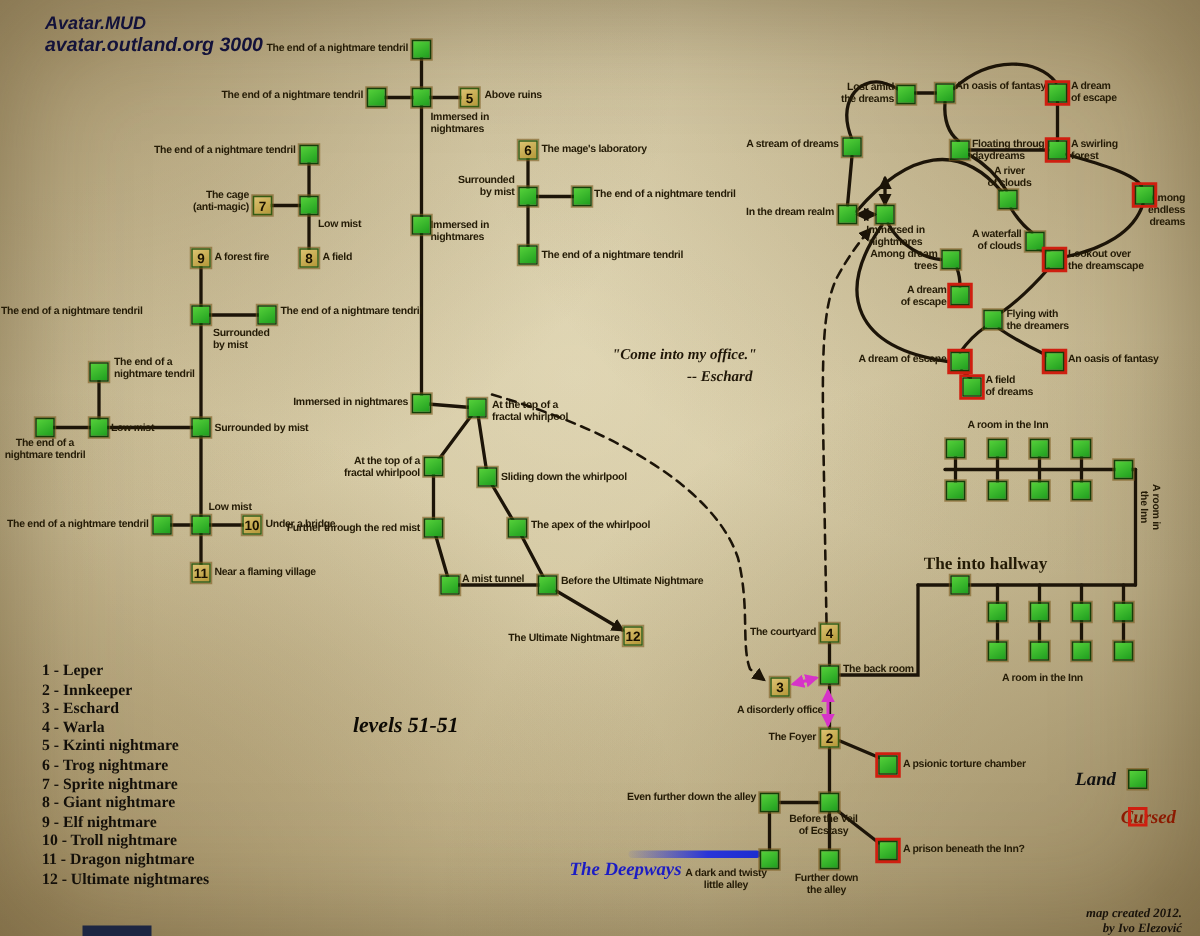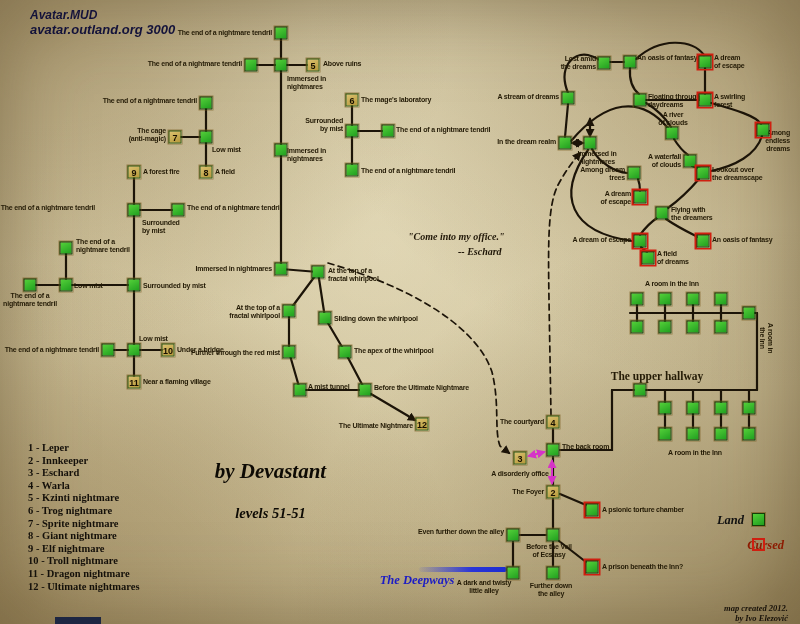--- a/index.html
+++ b/index.html
@@ -205,21 +205,21 @@
       <div class="mlabel a-r" style="left: 631px; top: 198px;">A dream
 of escape</div>
       <div class="mlabel a-l" style="left: 671px; top: 214px;">Flying with
 the dreamers</div>
       <div class="mlabel a-r" style="left: 631px; top: 240px;">A dream of escape</div>
       <div class="mlabel a-l" style="left: 712px; top: 240px;">An oasis of fantasy</div>
       <div class="mlabel a-l" style="left: 657px; top: 258px;">A field
 of dreams</div>
       <div class="mlabel a-c" style="left: 672px; top: 284px;">A room in the Inn</div>
       <div class="mlabel a-c rot" style="left: 766px; top: 338px;">A room in the Inn</div>
-      <div class="mlabel a-c big" style="left: 657px; top: 376px;">The upper hallway</div>
+      <div class="mlabel a-c big" style="left: 657px; top: 376px;">The into hallway</div>
       <div class="mlabel a-c" style="left: 695px; top: 453px;">A room in the Inn</div>
       <div class="mlabel a-r" style="left: 544px; top: 422px;">The courtyard</div>
       <div class="mlabel a-l" style="left: 562px; top: 447px;">The back room</div>
       <div class="mlabel a-c" style="left: 520px; top: 474px;">A disorderly office</div>
       <div class="mlabel a-r" style="left: 544px; top: 492px;">The Foyer</div>
       <div class="mlabel a-l" style="left: 602px; top: 510px;">A psionic torture chamber</div>
       <div class="mlabel a-r" style="left: 504px; top: 532px;">Even further down the alley</div>
       <div class="mlabel a-c" style="left: 549px; top: 551px;">Before the Veil
 of Ecstasy</div>
       <div class="mlabel a-l" style="left: 602px; top: 567px;">A prison beneath the Inn?</div>
@@ -327,21 +327,20 @@
       <div>6 - Trog nightmare</div>
       <div>7 - Sprite nightmare</div>
       <div>8 - Giant nightmare</div>
       <div>9 - Elf nightmare</div>
       <div>10 - Troll nightmare</div>
       <div>11 - Dragon nightmare</div>
       <div>12 - Ultimate nightmares</div>
     </div>
 
   <div class="titleblock">
-    <div class="t2">by Devastant</div>
     <div class="t3">levels 51-51</div>
   </div>
 
   <div class="lg-label" style="left:744px;top:520px;">Land</div>
   <div class="swatch land" style="left:752px;top:513px;"></div>
   <div class="lg-label cursed-t" style="left:744px;top:545px;">Cursed</div>
   <div class="swatch cursedsw" style="left:752px;top:538px;"></div>
 
   <div class="deep-line"></div>
   <div class="deep-label">The Deepways</div>

